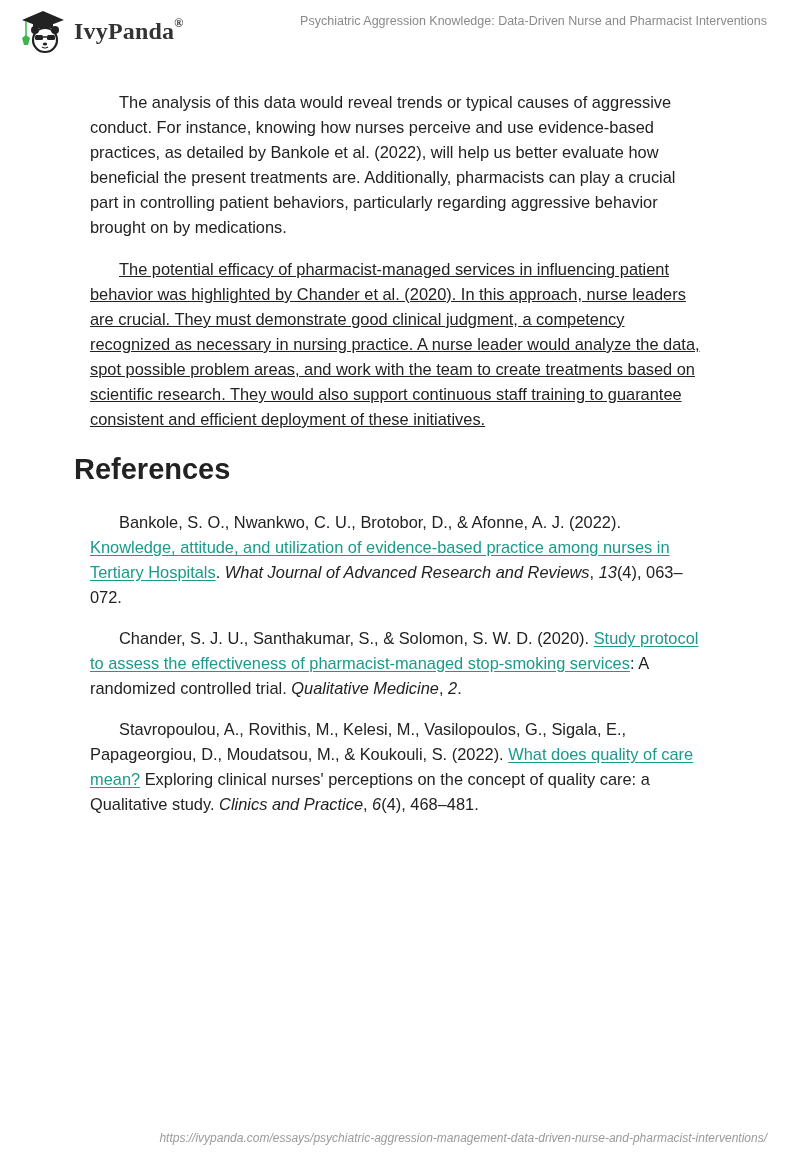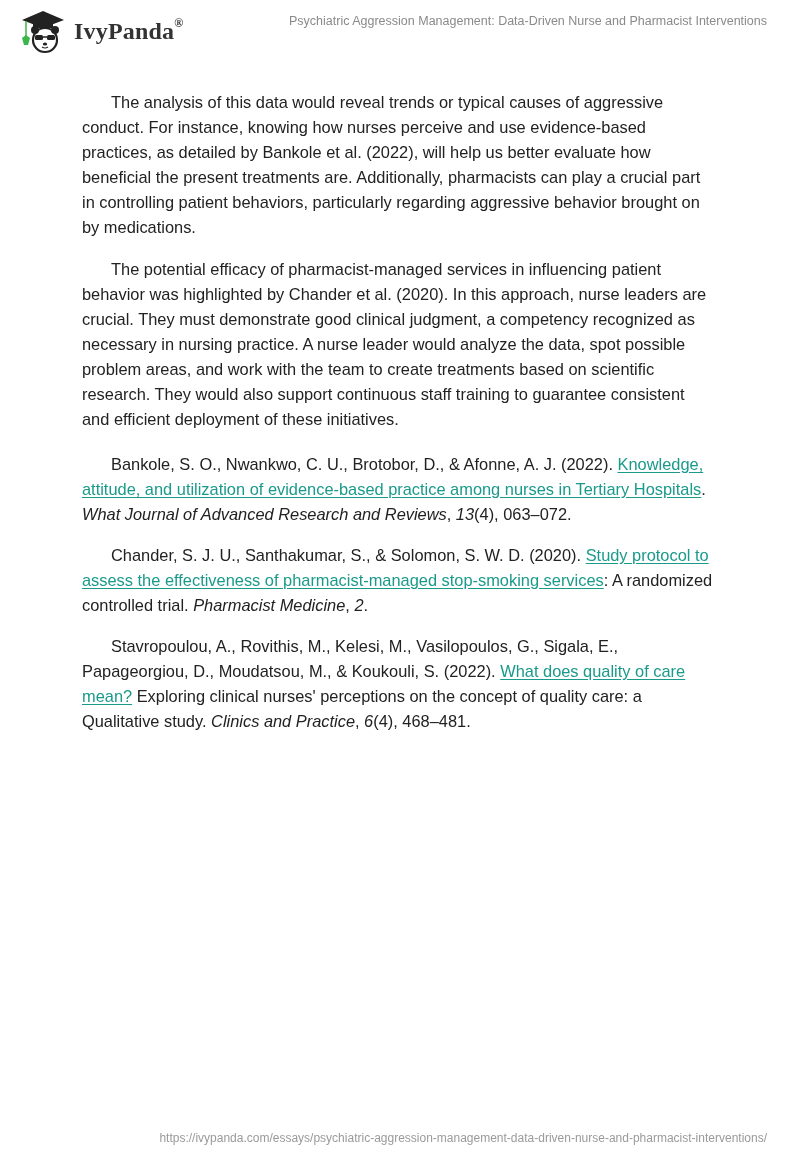--- a/index.html
+++ b/index.html
@@ -7,30 +7,30 @@
          font-family:"Liberation Sans", sans-serif; color:#222222; }
   .header { position:absolute; left:0; top:0; width:800px; height:60px;text-align:center; }
   .logo { position:absolute; left:18px; top:8px; display:flex; align-items:center; }
   .logo svg { display:block; }
   .logo-text { font-family:"Liberation Serif", serif; font-weight:bold; font-size:24px;
                color:#333333; margin-left:6px; letter-spacing:0.2px; }
   .logo-text sup { font-size:12px; vertical-align:top; position:relative; top:-2px; }
   .doc-title { position:absolute; right:33px; top:14px; font-size:12.5px; color:#8a8a8a; }
   .content { position:absolute; left:74px; top:70px; width:650px; }
   h1 { font-size:29px; font-weight:bold; margin:0; color:#222222; line-height:42px; }
-  p { font-size:16.4px; line-height:25px; margin:8px; text-indent:29px; color:#222222; }
+  p { font-size:16.4px; line-height:25px; margin:16px; text-indent:29px; color:#222222; }
   .h1-knowledge { margin-top:2px; }
   .p1 { margin-top:20px; }
-  .p2 { margin-top:17px; }
+  .p2 { margin-top:17px;text-decoration:underline; }
   .h1-refs { margin-top:14px; }
   .ref { margin-top:16px; }
   .ref.first { margin-top:20px; }
   a { color:#1a9a8a; text-decoration:underline; text-underline-offset:2px; }
   i { font-style:italic; }
-  .footer-url { position:absolute; right:33px; top:1131px; font-size:12px; color:#9a9a9a; }
+  .footer-url { position:absolute; right:33px; top:1131px; font-size:12px; color:#9a9a9a;font-style:italic; }
 </style>
 </head>
 <body>
 
 <div class="header">
   <div class="logo">
     <svg width="50" height="46" viewBox="0 0 50 46">
 
       <polygon points="4,12 25,3 46,12 25,20" fill="#222"></polygon>
       <rect x="15" y="14" width="20" height="6" fill="#222"></rect>
@@ -41,28 +41,29 @@
       <circle cx="17" cy="22" r="4" fill="#222"></circle>
       <circle cx="37" cy="22" r="4" fill="#222"></circle>
       <rect x="17" y="27" width="8" height="5" rx="1.5" fill="#222"></rect>
       <rect x="29" y="27" width="8" height="5" rx="1.5" fill="#222"></rect>
       <line x1="25" y1="29" x2="29" y2="29" stroke="#222" stroke-width="1.5"></line>
       <ellipse cx="27" cy="36" rx="2.2" ry="1.5" fill="#222"></ellipse>
       <path d="M24,39 Q27,41 30,39" stroke="#222" stroke-width="1.2" fill="none"></path>
     </svg>
     <span class="logo-text"><span>IvyPanda</span><sup>®</sup></span>
   </div>
-  <div class="doc-title">Psychiatric Aggression Management: Data-Driven Nurse and Pharmacist Interventions</div>
+  <div class="doc-title">Psychiatric Aggression Knowledge: Data-Driven Nurse and Pharmacist Interventions</div>
 </div>
 
 <div class="content">
   <p class="p1">The analysis of this data would reveal trends or typical causes of aggressive conduct. For instance, knowing how nurses perceive and use evidence-based practices, as detailed by Bankole et al. (2022), will help us better evaluate how beneficial the present treatments are. Additionally, pharmacists can play a crucial part in controlling patient behaviors, particularly regarding aggressive behavior brought on by medications.</p>
   <p class="p2">The potential efficacy of pharmacist-managed services in influencing patient behavior was highlighted by Chander et al. (2020). In this approach, nurse leaders are crucial. They must demonstrate good clinical judgment, a competency recognized as necessary in nursing practice. A nurse leader would analyze the data, spot possible problem areas, and work with the team to create treatments based on scientific research. They would also support continuous staff training to guarantee consistent and efficient deployment of these initiatives.</p>
 
+  <h1 class="h1-refs">References</h1>
 
   <p class="ref first"><span>Bankole, S. O., Nwankwo, C. U., Brotobor, D., &amp; Afonne, A. J. (2022). </span><a href="#">Knowledge, attitude, and utilization of evidence-based practice among nurses in Tertiary Hospitals</a><span>. </span><i>What Journal of Advanced Research and Reviews</i><span>, </span><i>13</i><span>(4), 063–072.</span></p>
 
-  <p class="ref"><span>Chander, S. J. U., Santhakumar, S., &amp; Solomon, S. W. D. (2020). </span><a href="#">Study protocol to assess the effectiveness of pharmacist-managed stop-smoking services</a><span>: A randomized controlled trial. </span><i>Pharmacist Medicine</i><span>, </span><i>2</i><span>.</span></p>
+  <p class="ref"><span>Chander, S. J. U., Santhakumar, S., &amp; Solomon, S. W. D. (2020). </span><a href="#">Study protocol to assess the effectiveness of pharmacist-managed stop-smoking services</a><span>: A randomized controlled trial. </span><i>Qualitative Medicine</i><span>, </span><i>2</i><span>.</span></p>
 
   <p class="ref"><span>Stavropoulou, A., Rovithis, M., Kelesi, M., Vasilopoulos, G., Sigala, E., Papageorgiou, D., Moudatsou, M., &amp; Koukouli, S. (2022). </span><a href="#">What does quality of care mean?</a><span> Exploring clinical nurses' perceptions on the concept of quality care: a Qualitative study. </span><i>Clinics and Practice</i><span>, </span><i>6</i><span>(4), 468–481.</span></p>
 </div>
 
 <div class="footer-url">https://ivypanda.com/essays/psychiatric-aggression-management-data-driven-nurse-and-pharmacist-interventions/</div>
 
 </body></html>

